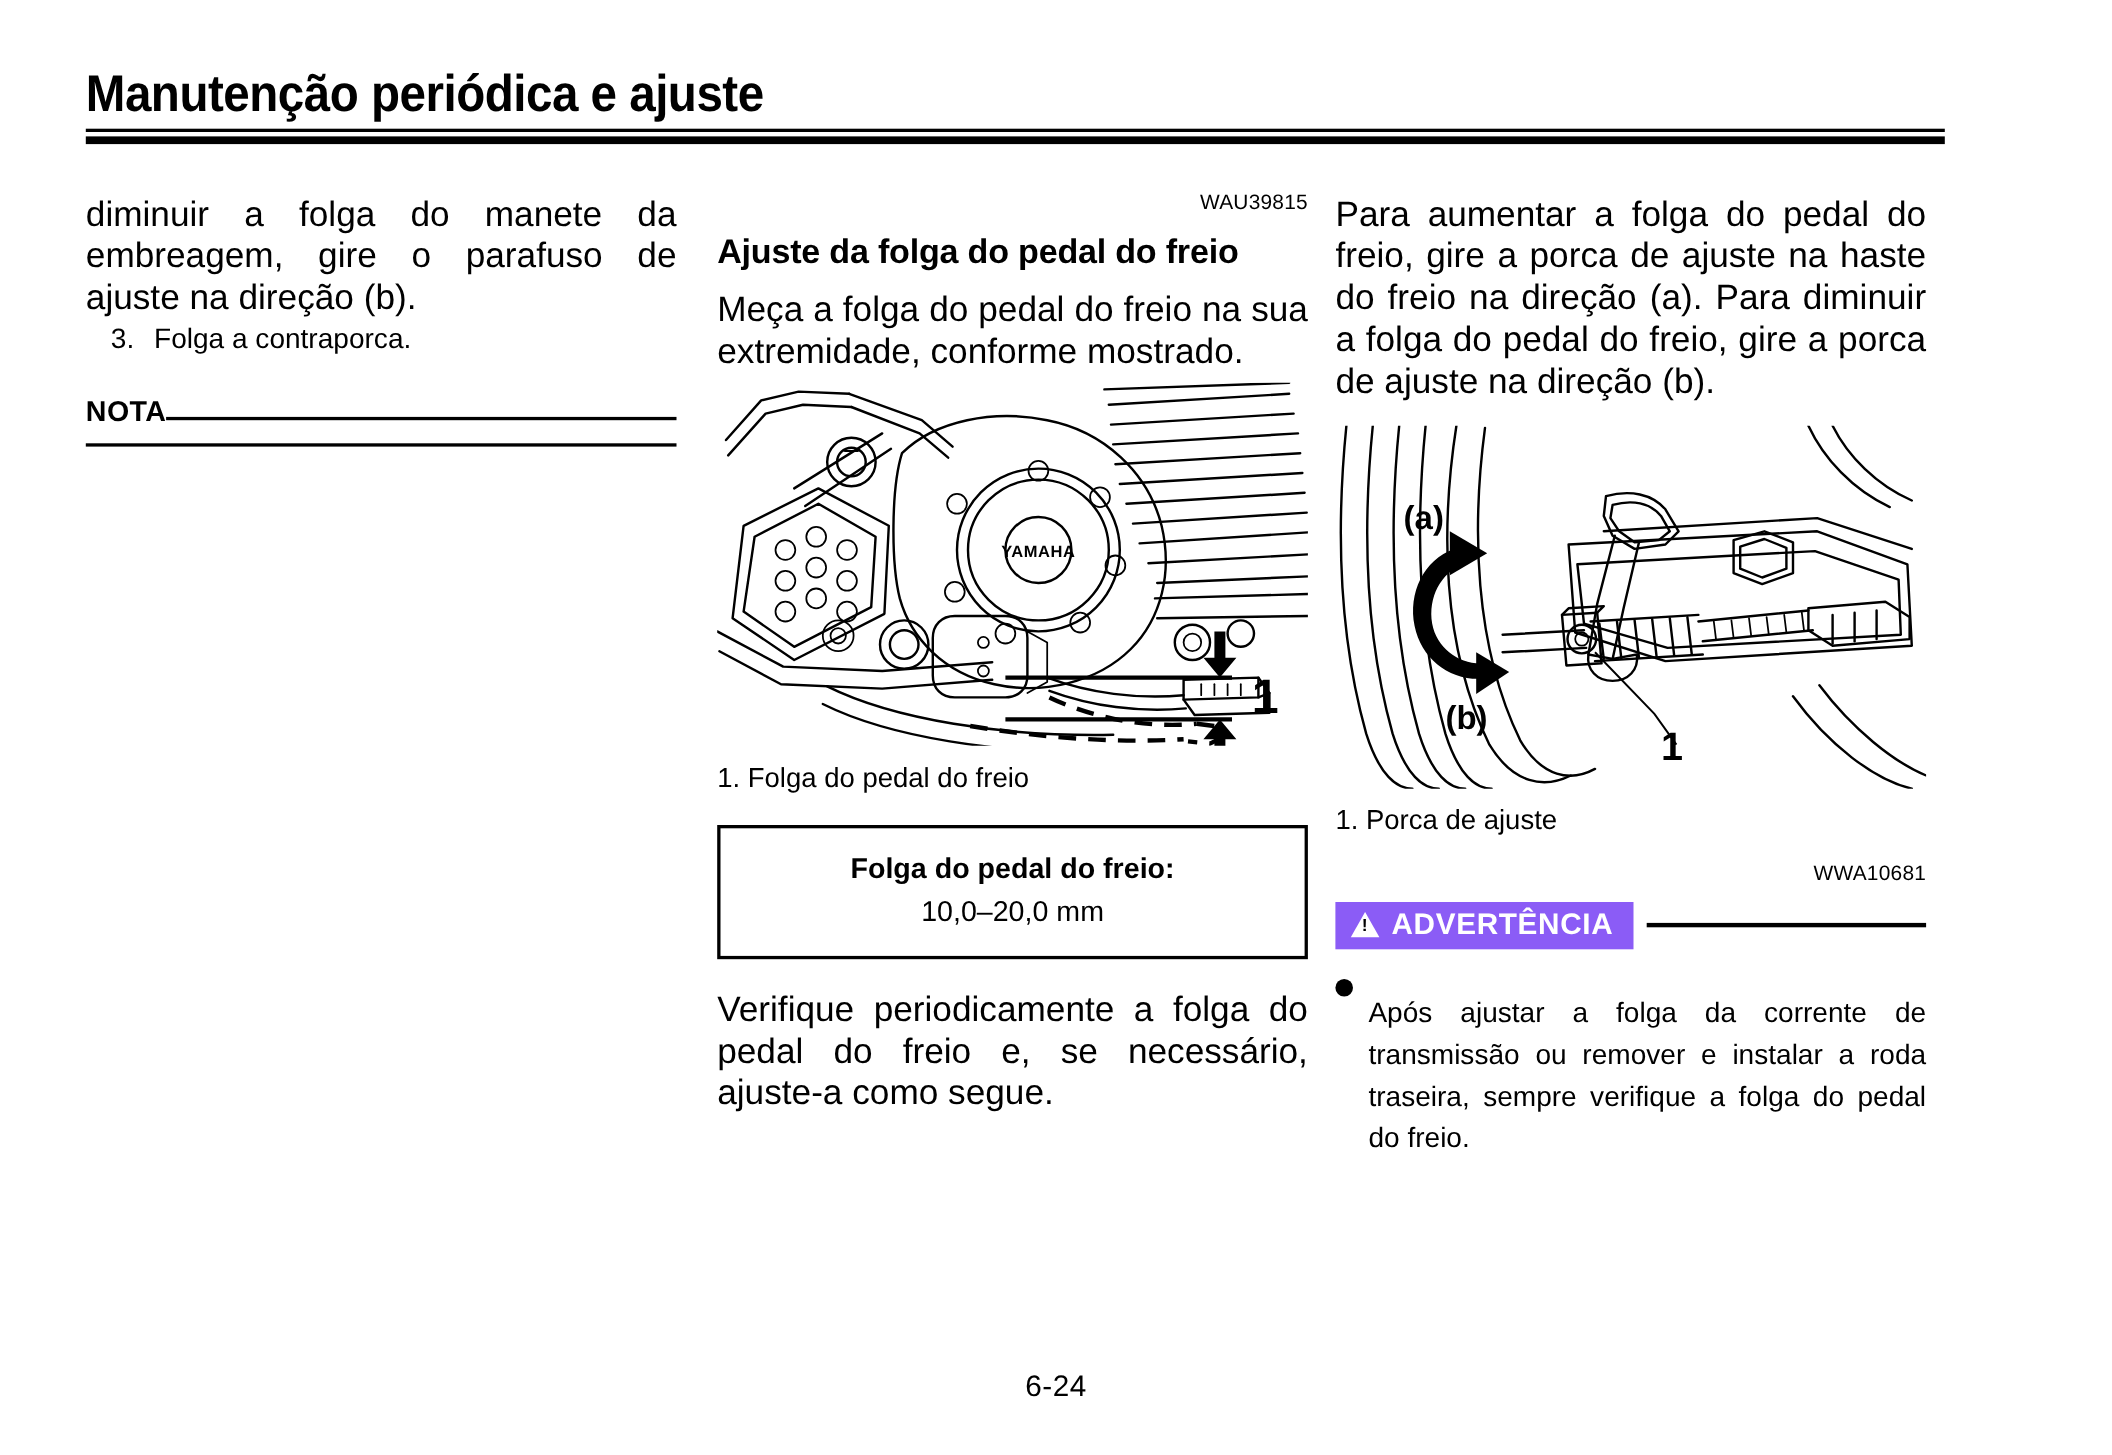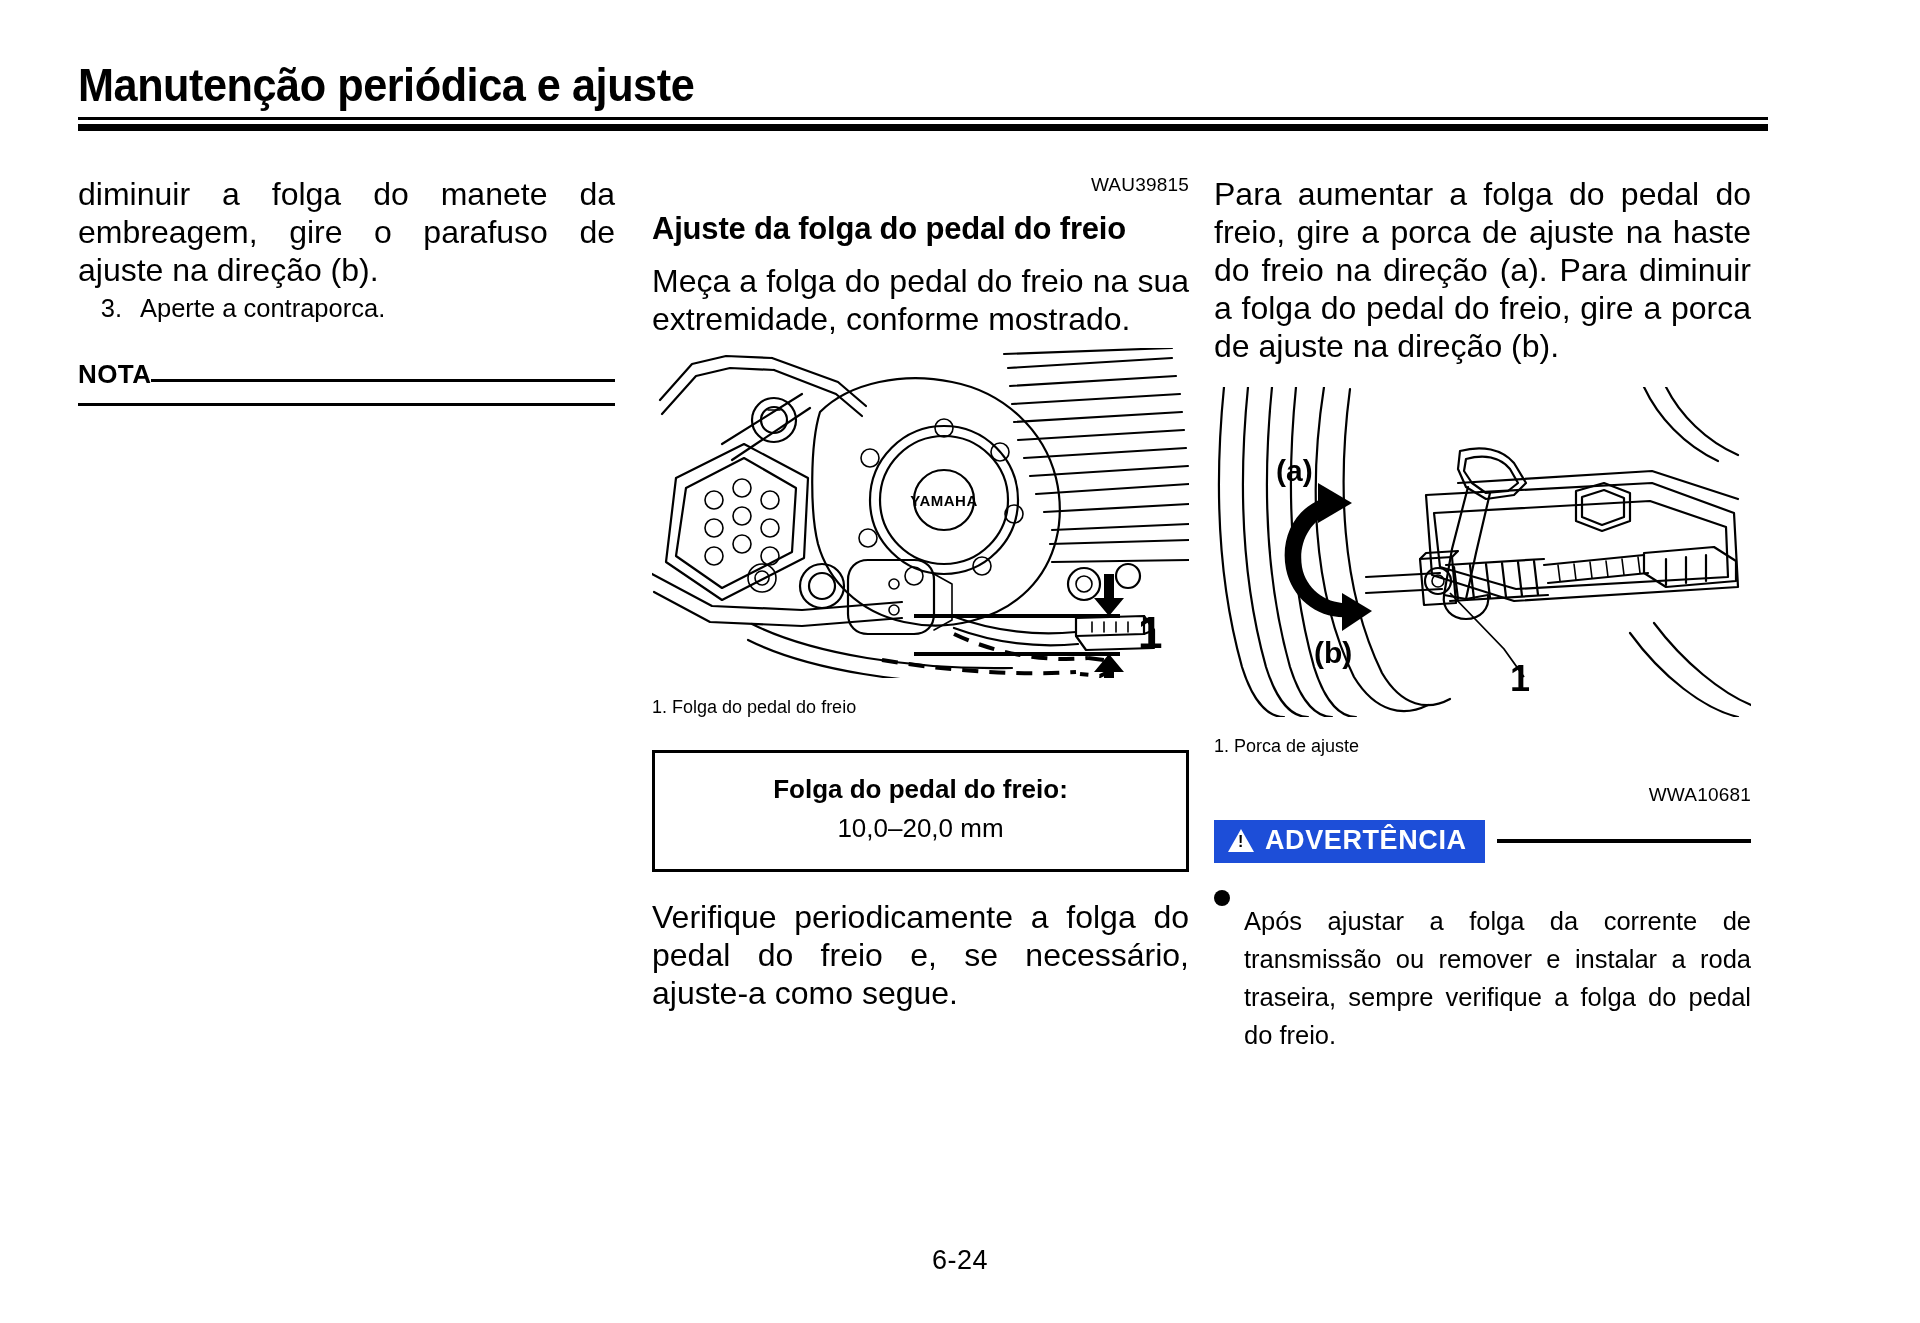--- a/index.html
+++ b/index.html
@@ -129,21 +129,21 @@
   .sec-title {
     font-size: 31px;
     font-weight: bold;
     line-height: 42px;
     margin: 0 0 12px 0;
     letter-spacing: -0.2px;
   }
 
   
   .fig-caption {
-    font-size: 18px;
+    font-size: 25px;
     line-height: 34px;
     margin-top: 12px;
   }
 
   
   .spec-box {
     border: 3px solid #000;
     margin-top: 26px;
     padding: 18px 10px 22px 10px;
     text-align: center;
@@ -160,21 +160,21 @@
   }
 
   
   .warn-head {
     display: flex;
     align-items: center;
     gap: 12px;
     margin-top: 16px;
   }
   .warn-banner {
-    background: #1d4ed8;
+    background: #8b5cf6;
     color: #fff;
     display: flex;
     align-items: center;
     gap: 11px;
     padding: 6px 18px 7px 14px;
   }
   .warn-tri {
     width: 0; height: 0;
     border-left: 13px solid transparent;
     border-right: 13px solid transparent;
@@ -260,21 +260,21 @@
   </div>
 
   <div class="cols">
 
     <div class="col col-1">
 
       <p class="body-text hang">diminuir a folga do manete da embreagem, gire o parafuso de ajuste na direção (b).</p>
 
       <div class="numlist">
         <div class="num">3.</div>
-        <div class="txt">Aperte a contraporca.</div>
+        <div class="txt">Folga a contraporca.</div>
       </div>
 
       <div class="nota-block">
         <div class="nota-head">
           <div class="nota-label">NOTA</div>
           <div class="nota-line"></div>
         </div>
         <div class="nota-close"></div>
       </div>
 

